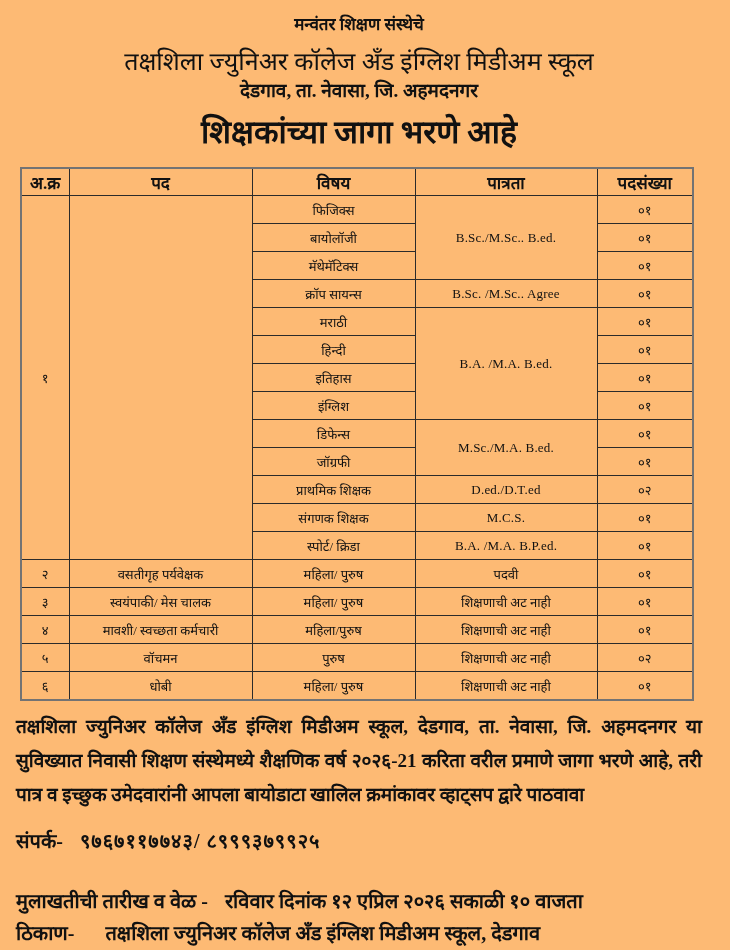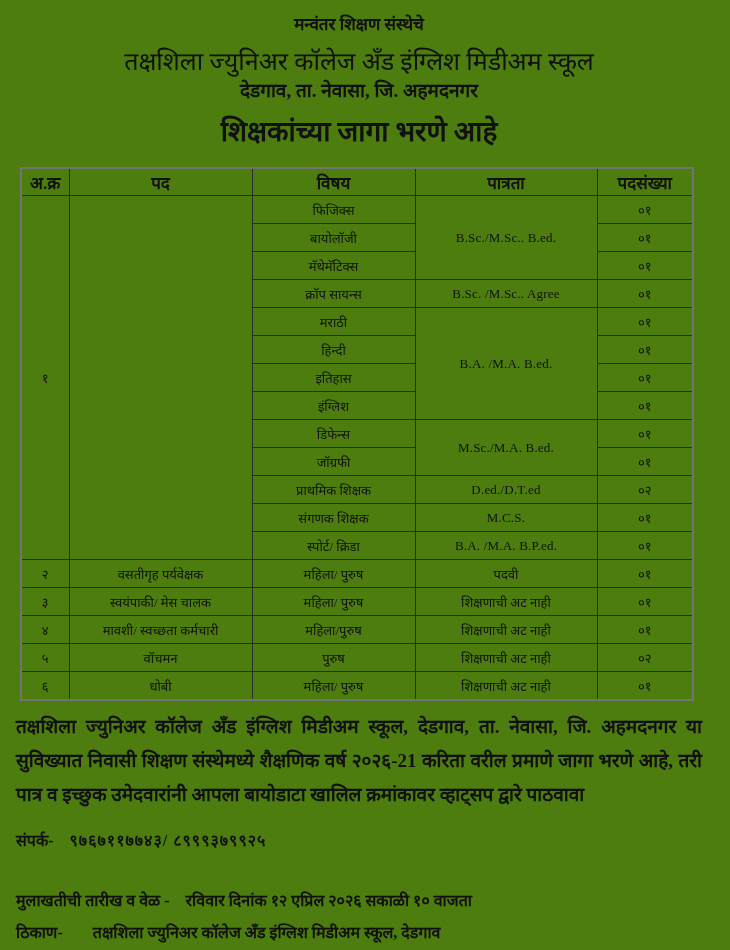--- a/index.html
+++ b/index.html
@@ -6,21 +6,21 @@
     margin: 0;
     padding: 0;
     background: #ffffff;
     color: #111111;
     font-family: "Liberation Serif", "DejaVu Serif", serif;
   }
   .page {
     position: relative;
     width: 730px;
     height: 950px;
-    background: #4d7c0f;
+    background: #fdba74;
     overflow: hidden;
     box-sizing: border-box;
     padding: 8px 28px 0 16px;
   }
   
   .hdr { text-align: center; }
   .org-line {
     font-size: 17px;
     font-weight: 600;
     line-height: 22px;
@@ -32,21 +32,21 @@
     line-height: 32px;
     margin-top: 10px;
   }
   .address-line {
     font-size: 19px;
     font-weight: bold;
     line-height: 26px;
     margin-top: 0;
   }
   .headline {
-    font-size: 28px;
+    font-size: 32px;
     font-weight: bold;
     line-height: 48px;
     margin-top: 4px;
   }
   
   table.vac {
     border-collapse: collapse;
     table-layout: fixed;
     width: 672px;
     margin: 11px 0 0 4px;
@@ -78,21 +78,21 @@
   .c-count { width: 96px; }
   
   .para {
     margin-top: 9px;
     font-size: 19px;
     font-weight: bold;
     line-height: 34px;
     text-align: justify;
   }
   .info-line {
-    font-size: 16px;
+    font-size: 20px;
     font-weight: bold;
     line-height: 26px;
   }
   .contact-line  { margin-top: 16px; }
   .interview-line{ margin-top: 34px; }
   .location-line { margin-top: 6px; }
   .lbl { margin-right: 12px; }
   .lbl-wide { margin-right: 26px; text-align: center; }
   .num-val { letter-spacing: 1px; }
 </style>

